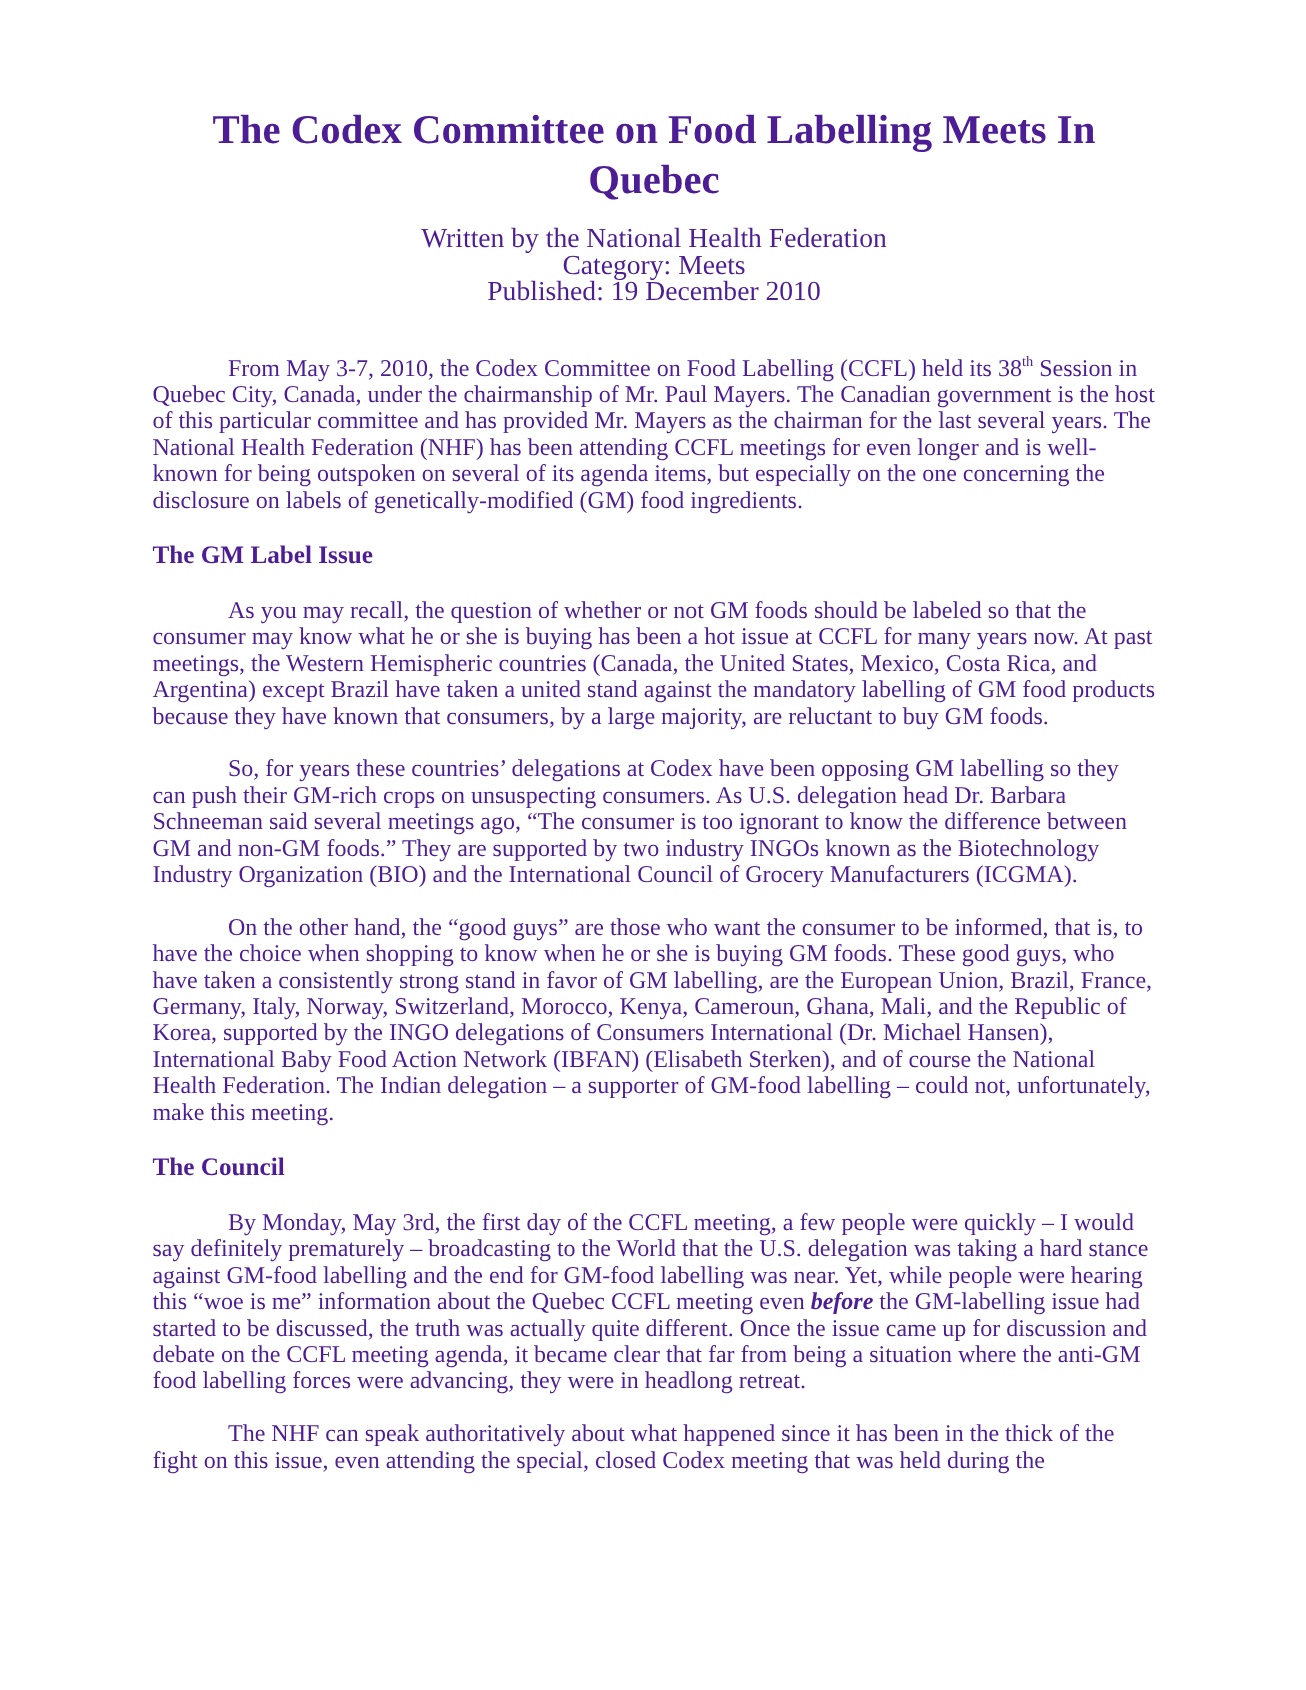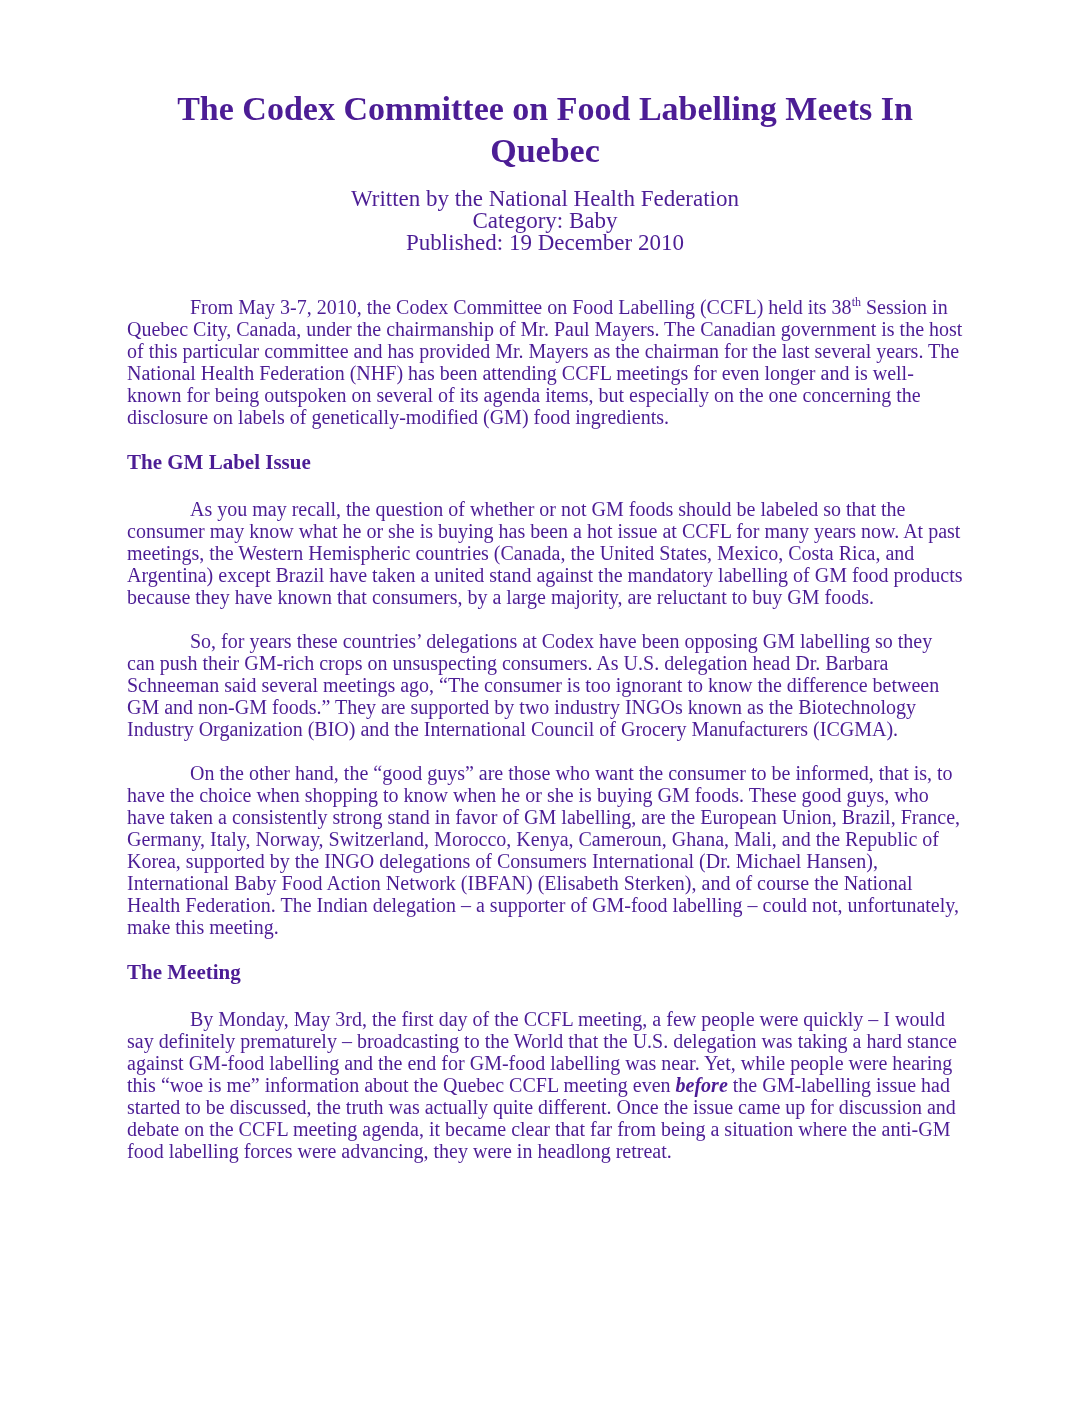--- a/index.html
+++ b/index.html
@@ -57,36 +57,37 @@
 </style>
 </head>
 <body>
 
 <div class="page">
 
   <h1 class="doc-title">The Codex Committee on Food Labelling Meets In Quebec</h1>
 
   <div class="byline">
     <div>Written by the National Health Federation</div>
-    <div>Category: Baby</div>
+    <div>Category: Meets</div>
     <div>Published: 19 December 2010</div>
   </div>
 
   <div class="body-text">
 
     <p class="para"><span>From May 3-7, 2010, the Codex Committee on Food Labelling (CCFL) held its 38</span><sup>th</sup><span> Session in Quebec City, Canada, under the chairmanship of Mr. Paul Mayers.  The Canadian government is the host of this particular committee and has provided Mr. Mayers as the chairman for the last several years.  The National Health Federation (NHF) has been attending CCFL meetings for even longer and is well-known for being outspoken on several of its agenda items, but especially on the one concerning the disclosure on labels of genetically-modified (GM) food ingredients.</span></p>
 
     <h2 class="section-heading">The GM Label Issue</h2>
 
     <p class="para"><span>As you may recall, the question of whether or not GM foods should be labeled so that the consumer may know what he or she is buying has been a hot issue at CCFL for many years now.  At past meetings, the Western Hemispheric countries (Canada, the United States, Mexico, Costa Rica, and Argentina) except Brazil have taken a united stand against the mandatory labelling of GM food products because they have known that consumers, by a large majority, are reluctant to buy GM foods.</span></p>
 
     <p class="para"><span>So, for years these countries’ delegations at Codex have been opposing GM labelling so they can push their GM-rich crops on unsuspecting consumers.  As U.S. delegation head Dr. Barbara Schneeman said several meetings ago, “The consumer is too ignorant to know the difference between GM and non-GM foods.”  They are supported by two industry INGOs known as the Biotechnology Industry Organization (BIO) and the International Council of Grocery Manufacturers (ICGMA).</span></p>
 
     <p class="para"><span>On the other hand, the “good guys” are those who want the consumer to be informed, that is, to have the choice when shopping to know when he or she is buying GM foods.  These good guys, who have taken a consistently strong stand in favor of GM labelling, are the European Union, Brazil, France, Germany, Italy, Norway, Switzerland, Morocco, Kenya, Cameroun, Ghana, Mali, and the Republic of Korea, supported by the INGO delegations of Consumers International (Dr. Michael Hansen), International Baby Food Action Network (IBFAN) (Elisabeth Sterken), and of course the National Health Federation.  The Indian delegation – a supporter of GM-food labelling – could not, unfortunately, make this meeting.</span></p>
 
-    <h2 class="section-heading">The Meeting</h2>
+    <h2 class="section-heading">The Council</h2>
 
     <p class="para"><span>By Monday, May 3rd, the first day of the CCFL meeting, a few people were quickly – I would say definitely prematurely – broadcasting to the World that the U.S. delegation was taking a hard stance against GM-food labelling and the end for GM-food labelling was near.  Yet, while people were hearing this “woe is me” information about the Quebec CCFL meeting even </span><span style="font-weight: bold; font-style: italic;">before</span><span> the GM-labelling issue had started to be discussed, the truth was actually quite different.  Once the issue came up for discussion and debate on the CCFL meeting agenda, it became clear that far from being a situation where the anti-GM food labelling forces were advancing, they were in headlong retreat.</span></p>
 
+    <p class="para"><span>The NHF can speak authoritatively about what happened since it has been in the thick of the fight on this issue, even attending the special, closed Codex meeting that was held during the</span></p>
 
   </div>
 
 </div>
 
 </body></html>

